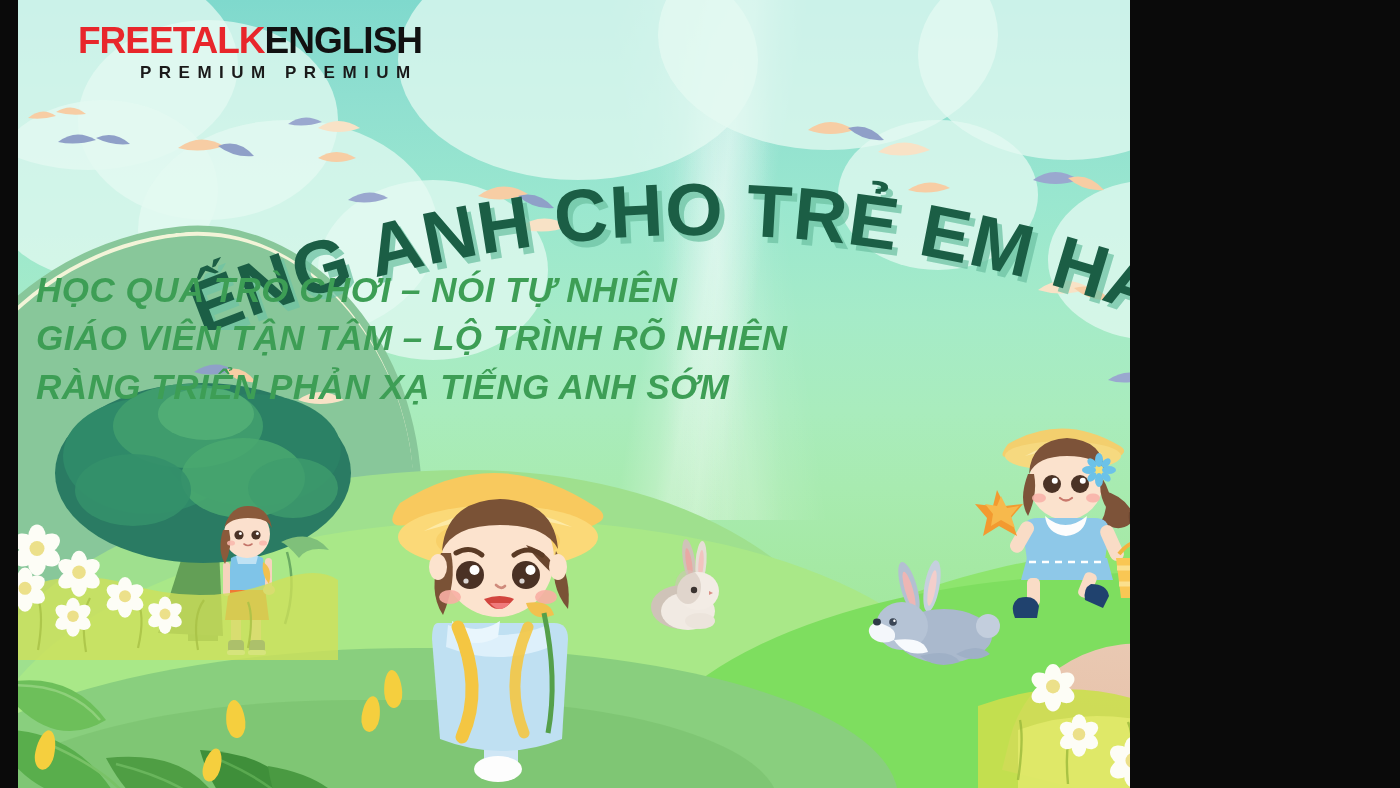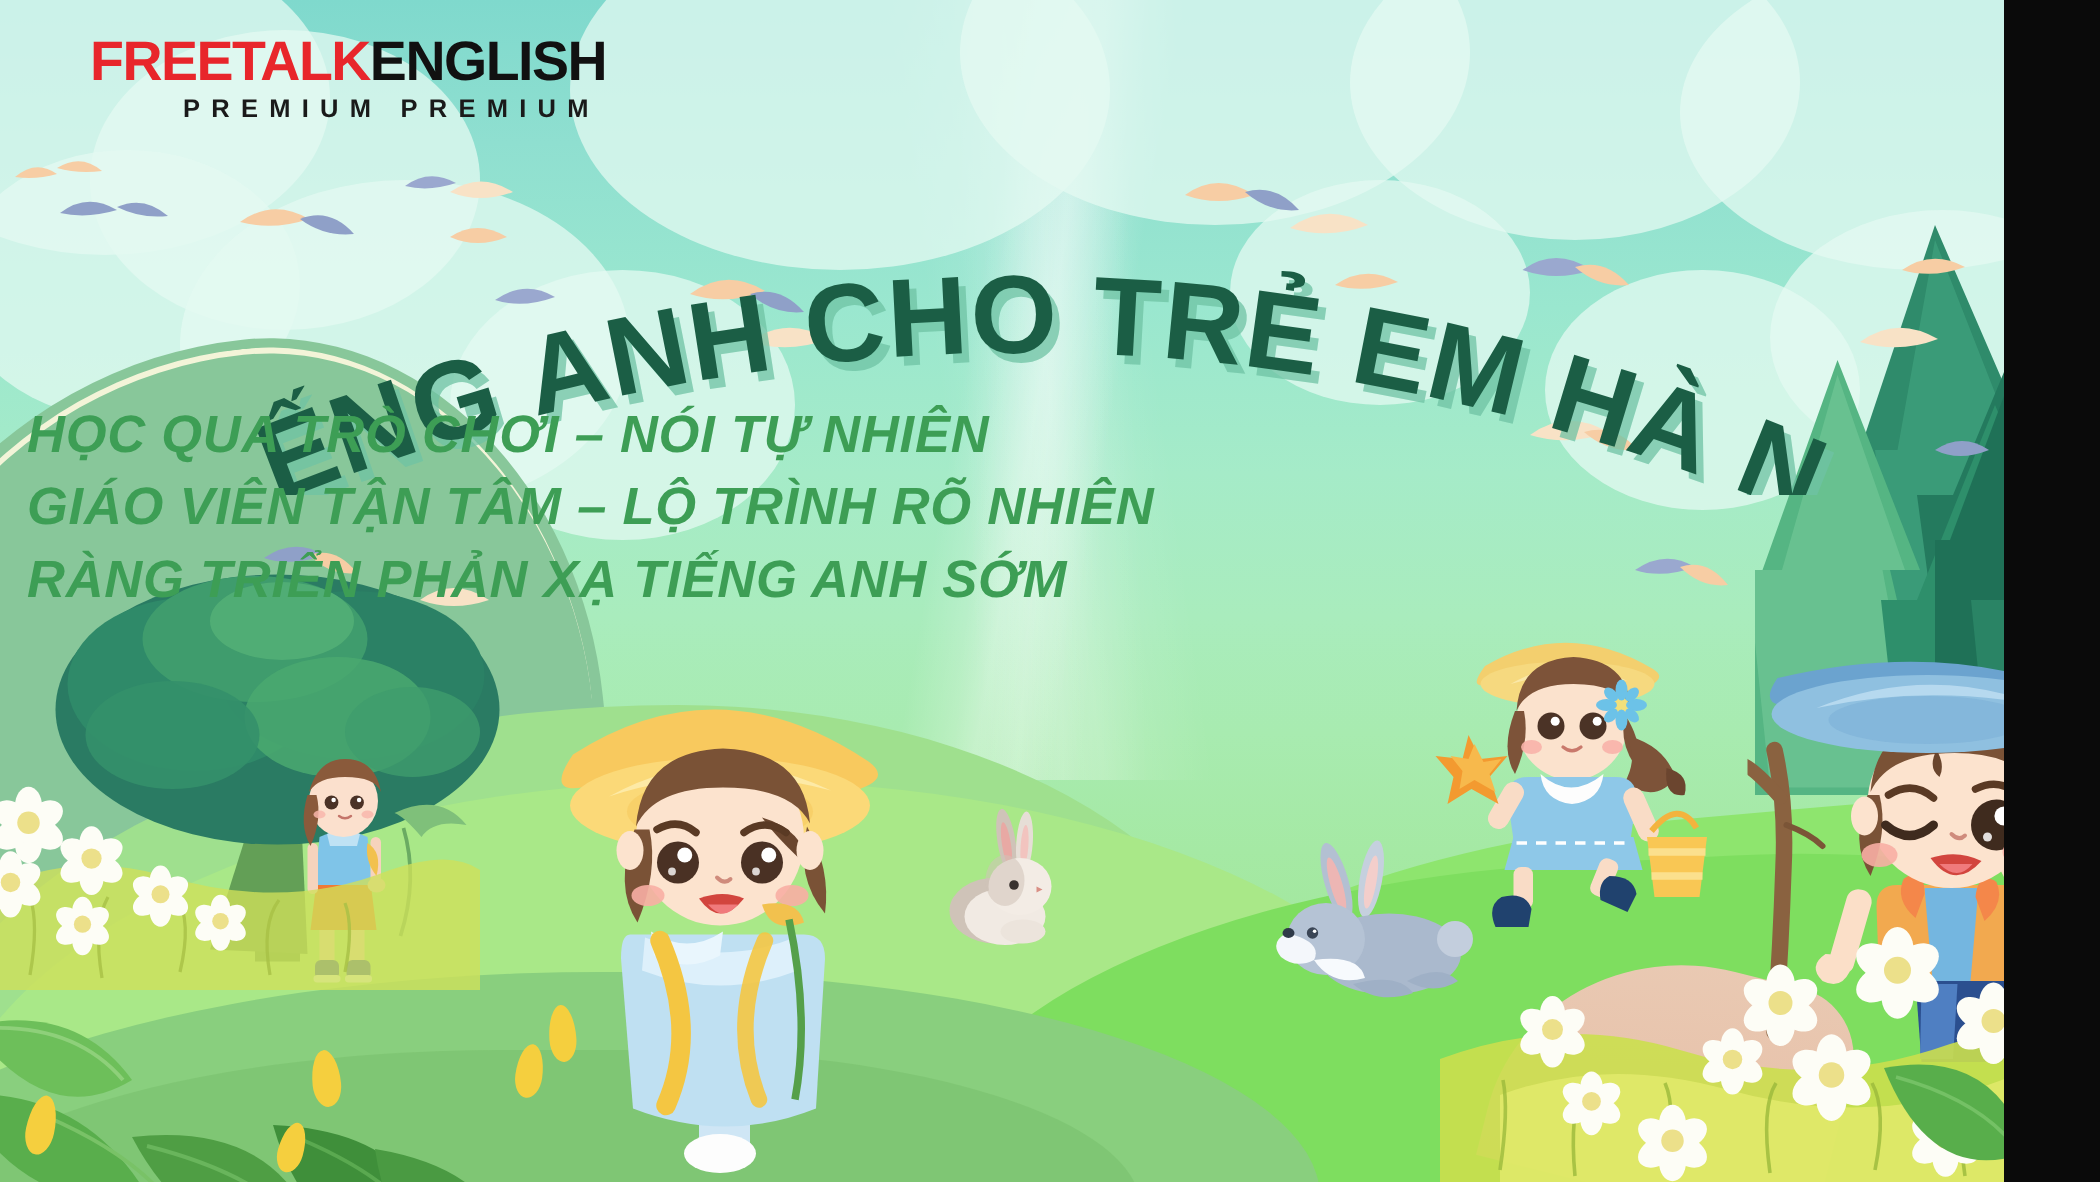--- a/index.html
+++ b/index.html
@@ -1,19 +1,20 @@
 <!DOCTYPE html>
 <html><head>
 <meta charset="utf-8">
 <style>
   html,body{margin:0;padding:0;background:#0a0a0a;}
   #banner{
-    position:relative;width:1336px;height:788px;overflow:hidden;
+    position:relative;width:1112px;height:788px;overflow:hidden;
     font-family:"Liberation Sans", sans-serif;
     background:linear-gradient(180deg,#7fd9cd 0%, #8fdfd0 12%, #9ae7cf 26%, #a5ebc8 40%, #a9ecbd 52%, #a8ebb0 62%, #a5e9a4 72%, #a2e79c 82%, #9fe596 100%);
+    margin-left:18px;
   }
   .abs{position:absolute;}
   
   .rays{left:0;top:0;width:1400px;height:520px;
     background:
       linear-gradient(100deg, rgba(255,255,255,0) 46%, rgba(255,255,255,.30) 49.5%, rgba(255,255,255,0) 53%),
       linear-gradient(95deg, rgba(255,255,255,0) 47%, rgba(255,255,255,.22) 50%, rgba(255,255,255,0) 53%),
       linear-gradient(88deg, rgba(255,255,255,0) 46%, rgba(255,255,255,.20) 50%, rgba(255,255,255,0) 54%),
       linear-gradient(82deg, rgba(255,255,255,0) 45%, rgba(255,255,255,.16) 50%, rgba(255,255,255,0) 55%);
     pointer-events:none;}

